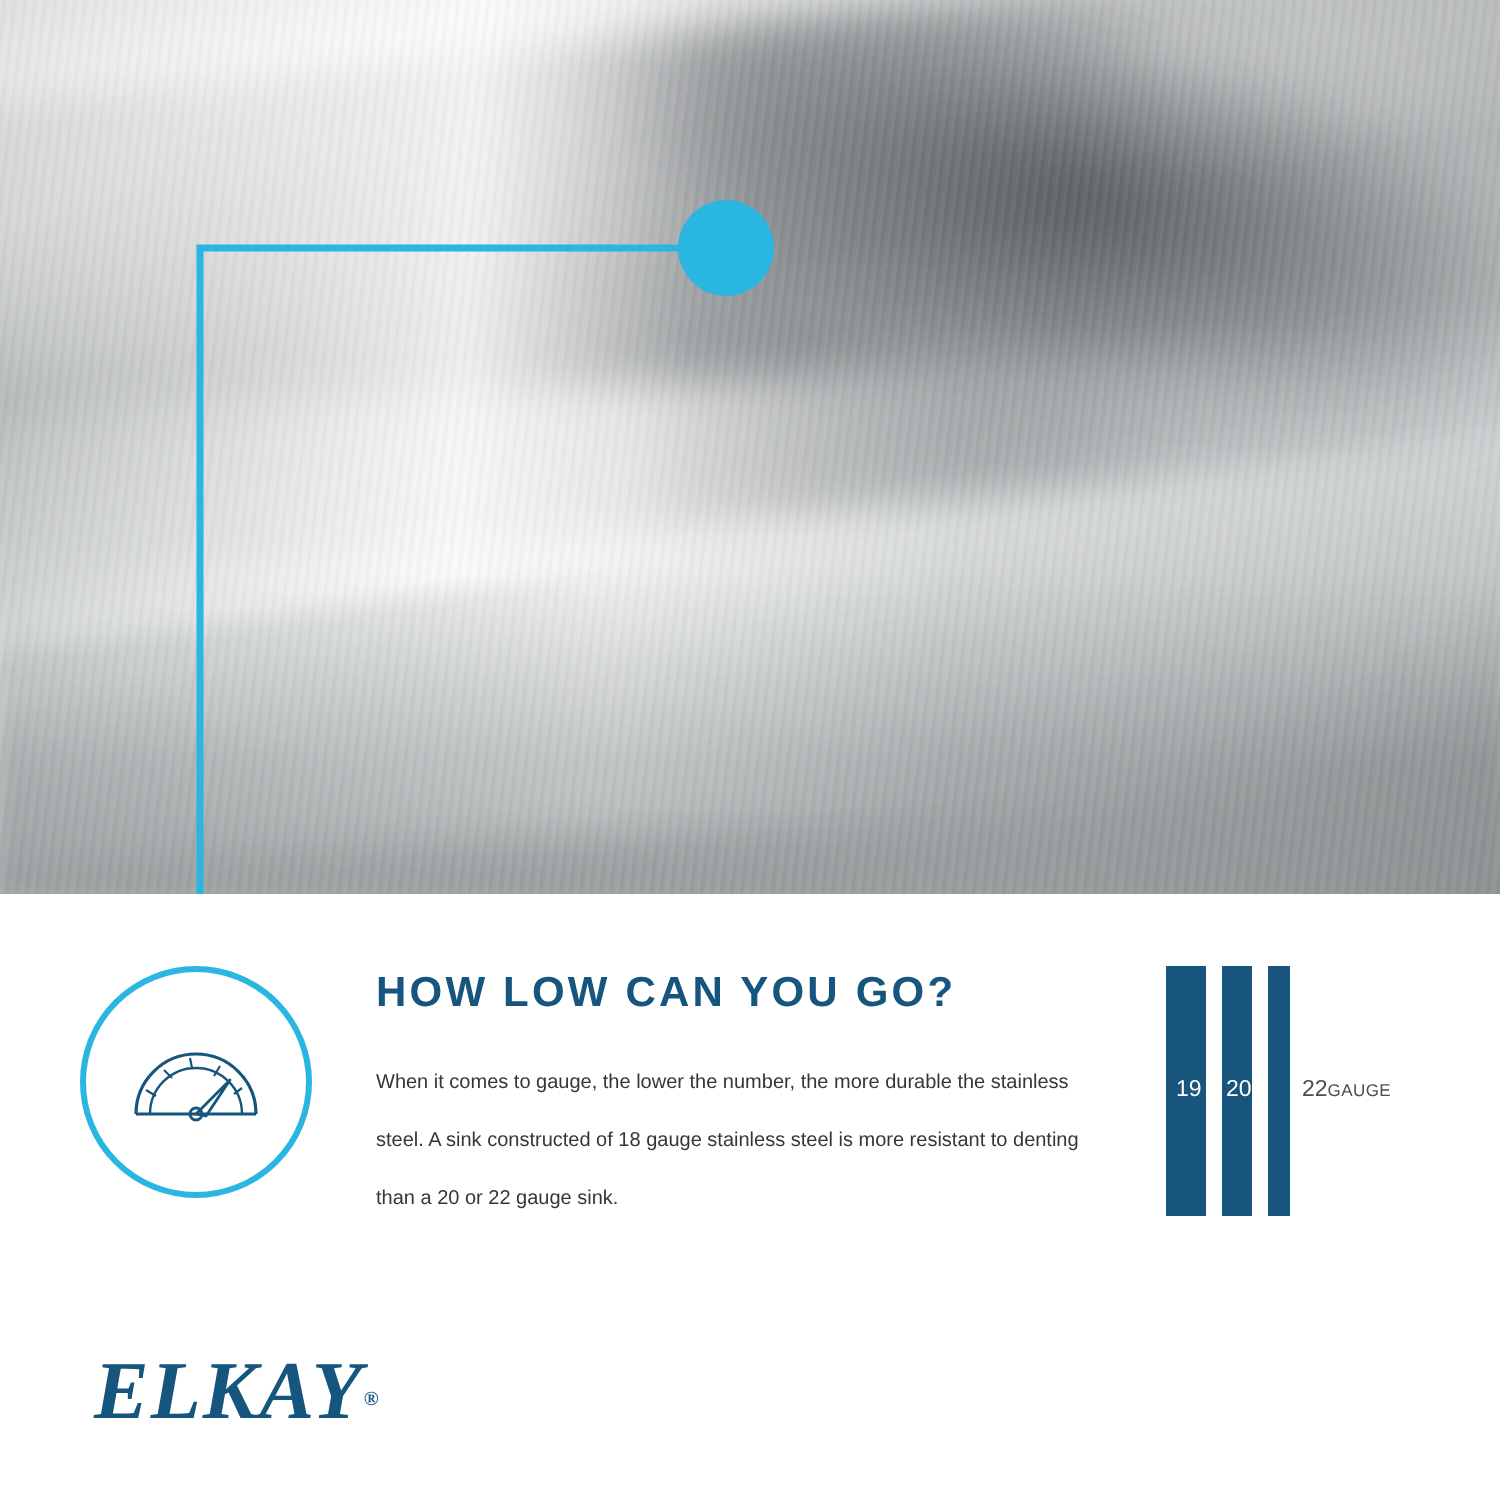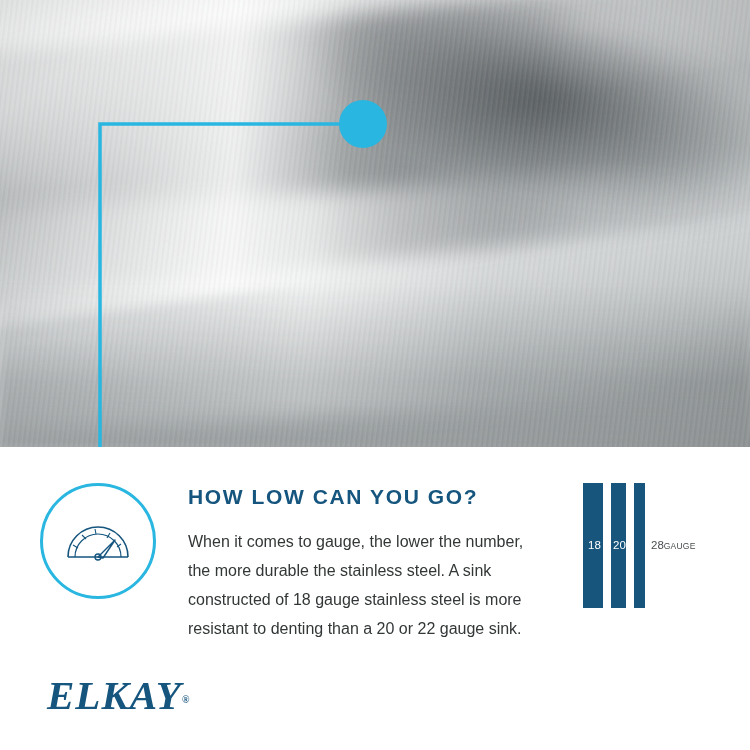--- a/index.html
+++ b/index.html
@@ -155,21 +155,21 @@
   .headline {
     margin: 0 0 18px 0;
     font-size: 21px;
     font-weight: bold;
     letter-spacing: 1.6px;
     color: #15557e;
     font-family: "Liberation Sans", sans-serif;
   }
   .body-copy {
     margin: 0;
-    font-size: 16px;
+    font-size: 10px;
     line-height: 29px;
     color: #333738;
     font-family: "Liberation Sans", sans-serif;
   }
 
   
   .plates {
     position: absolute;
     left: 583px;
     top: 36px;
@@ -266,23 +266,23 @@
 
     <div class="content">
       <h2 class="headline">HOW LOW CAN YOU GO?</h2>
       <p class="body-copy">When it comes to gauge, the lower the number, the more durable the stainless steel. A sink constructed of 18 gauge stainless steel is more resistant to denting than a 20 or 22 gauge sink.</p>
     </div>
 
     <div class="plates">
       <div class="plate p18"></div>
       <div class="plate p20"></div>
       <div class="plate p22"></div>
-      <div class="plate-label l18">18</div>
+      <div class="plate-label l18">19</div>
       <div class="plate-label l20">20</div>
-      <div class="plate-label l22"><span>28</span><span class="unit">GAUGE</span></div>
+      <div class="plate-label l22"><span>22</span><span class="unit">GAUGE</span></div>
     </div>
 
     <div class="logo">
       <span class="logo-text">ELKAY</span><span class="logo-text logo-reg">®</span>
     </div>
 
   </div>
 </div>
 
 </body></html>

